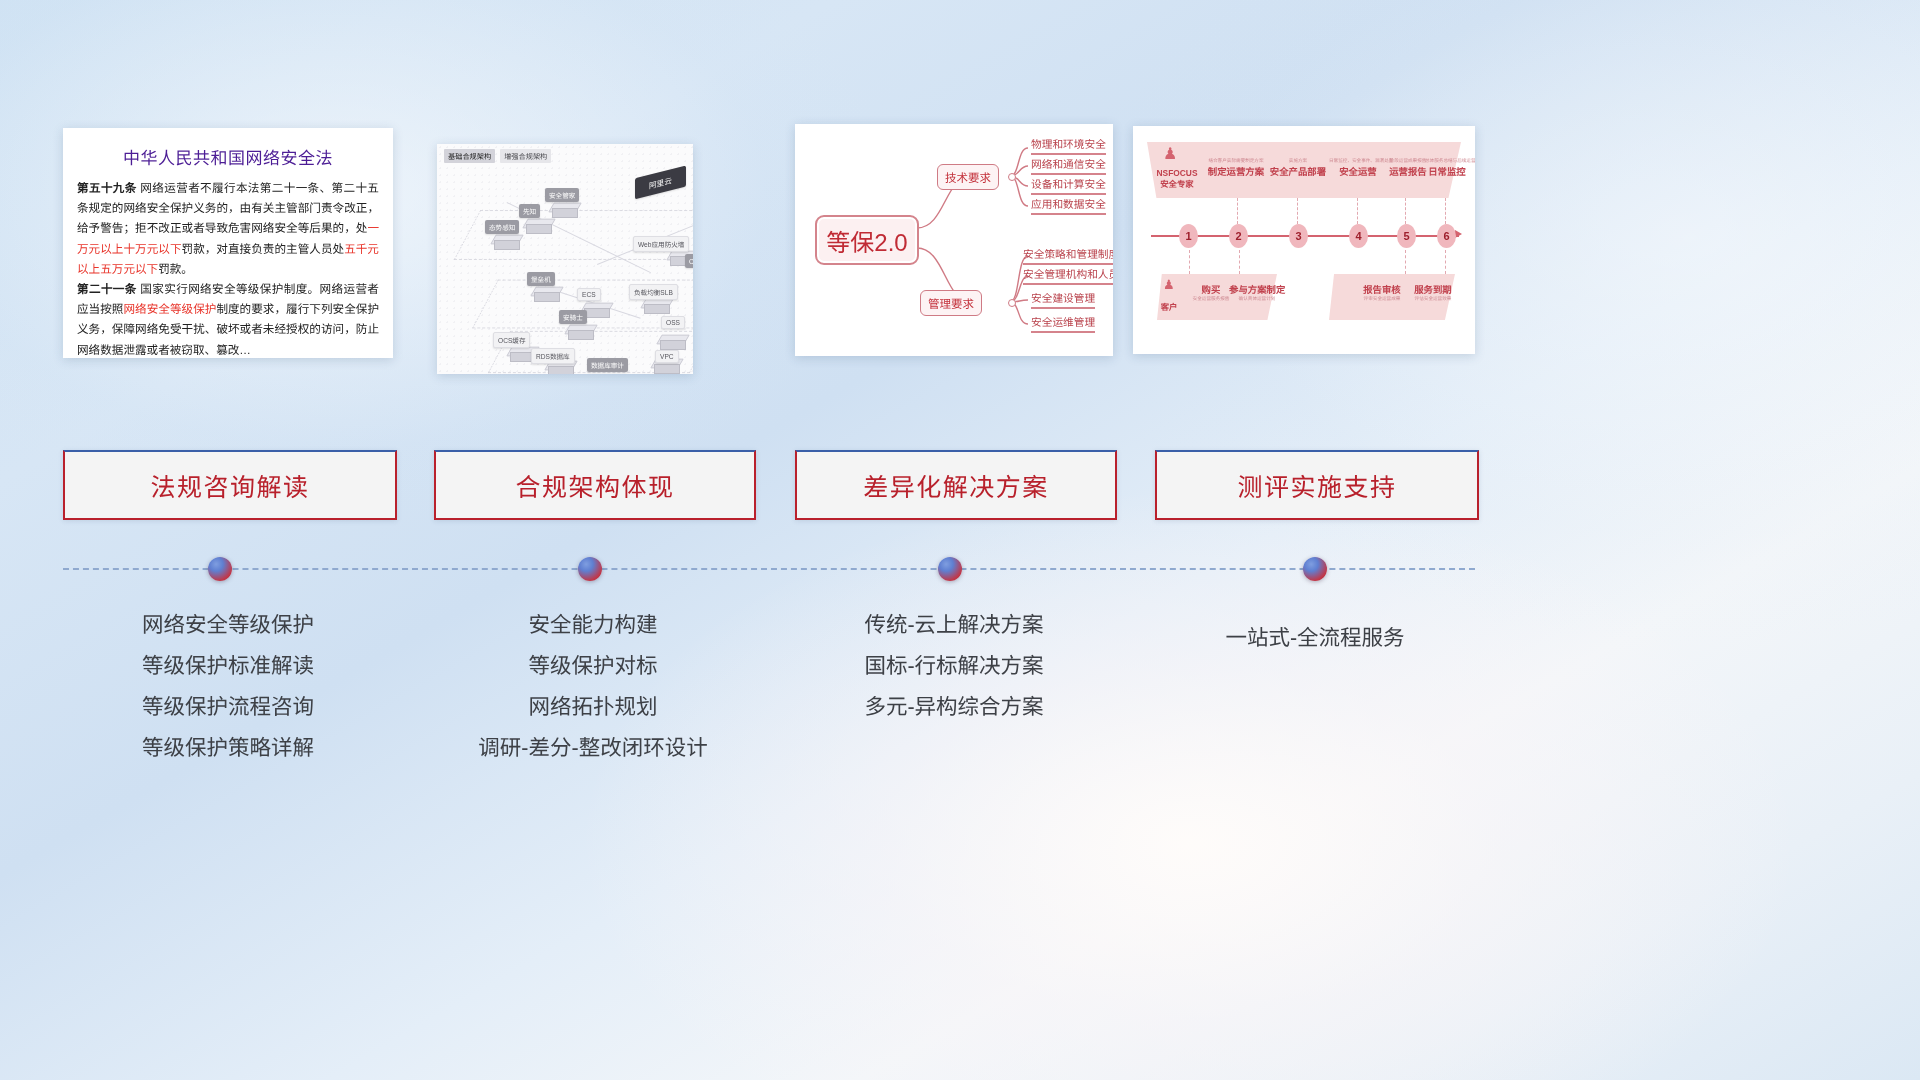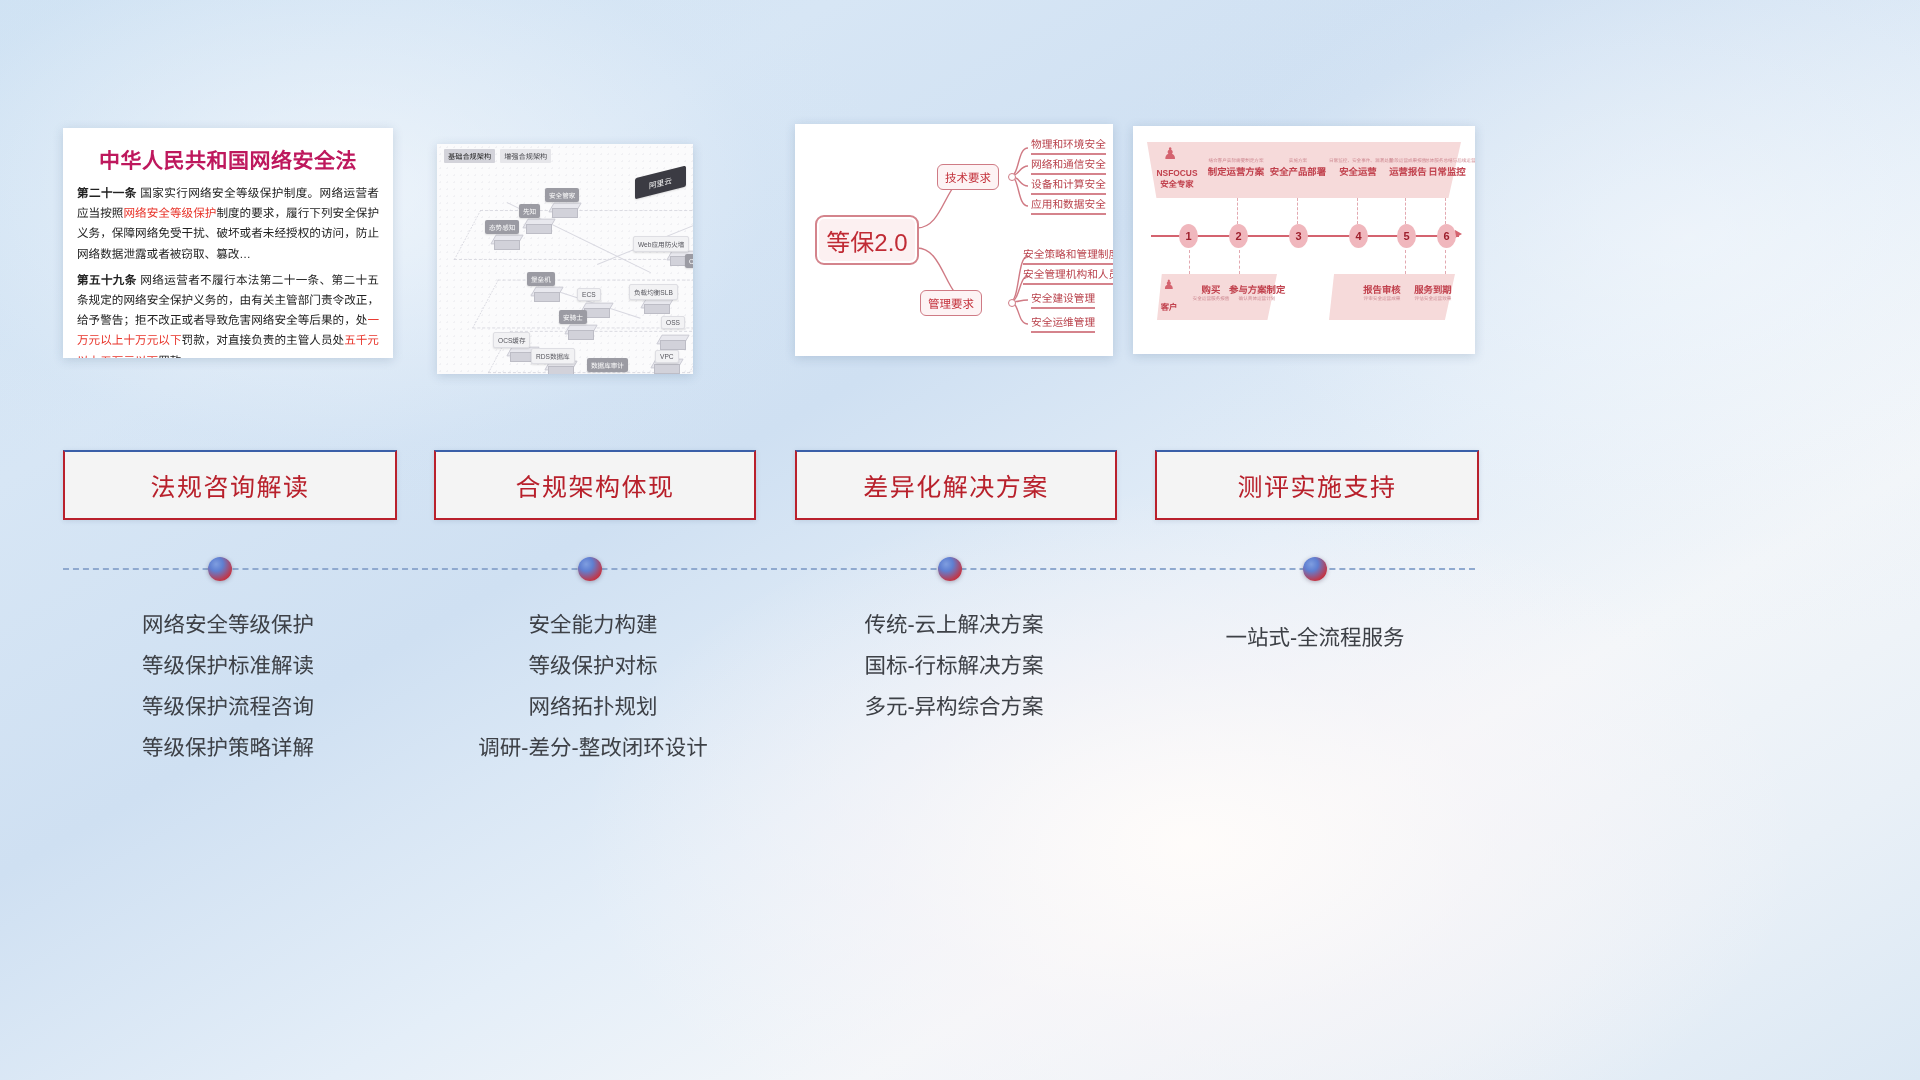--- a/index.html
+++ b/index.html
@@ -18,21 +18,21 @@
 
   
   .card{position:absolute;background:#fff;box-shadow:0 2px 10px rgba(40,70,110,.18);overflow:hidden;}
   #card1{left:63px;top:128px;width:330px;height:230px;padding:0;}
   #card2{left:437px;top:144px;width:256px;height:230px;}
   #card3{left:795px;top:124px;width:318px;height:232px;}
   #card4{left:1133px;top:126px;width:342px;height:228px;}
 
   
   .law{padding:12px 14px 8px 14px;box-sizing:border-box;height:100%;}
-  .law-title{text-align:center;font-weight:bold;font-size:21px;color:#be185d;margin:4px 0 9px 0;letter-spacing:.5px;}
+  .law-title{text-align:center;font-weight:normal;font-size:17px;color:#4c1d95;margin:4px 0 9px 0;letter-spacing:.5px;}
   .law-body{font-size:11.6px;line-height:20.2px;color:#222;text-align:justify;}
   .law-body b{font-weight:bold;}
   .law-body .hl{color:#e8342a;}
 
   
   .arch{position:relative;width:100%;height:100%;background:#fbfbfc;}
   .arch-grid{position:absolute;inset:0;
     background-image:radial-gradient(#e9e9ee 1px,transparent 1px);
     background-size:7px 7px;opacity:.55;}
   .arch-tabs{position:absolute;left:7px;top:5px;display:flex;gap:5px;z-index:5;}
@@ -108,27 +108,27 @@
 </style>
 </head>
 <body>
 
 <div class="stage">
 
   <div class="card" id="card1">
     <div class="law">
       <div class="law-title">中华人民共和国网络安全法</div>
       <div class="law-body">
+        <p style="margin:0;">
+          <b>第五十九条</b>
+          <span>网络运营者不履行本法第二十一条、第二十五条规定的网络安全保护义务的，由有关主管部门责令改正，给予警告；拒不改正或者导致危害网络安全等后果的，处</span><span class="hl">一万元以上十万元以下</span><span>罚款，对直接负责的主管人员处</span><span class="hl">五千元以上五万元以下</span><span>罚款。</span>
+        </p>
         <p style="margin:0 0 6px 0;">
           <b>第二十一条</b>
           <span>国家实行网络安全等级保护制度。网络运营者应当按照</span><span class="hl">网络安全等级保护</span><span>制度的要求，履行下列安全保护义务，保障网络免受干扰、破坏或者未经授权的访问，防止网络数据泄露或者被窃取、篡改…</span>
-        </p>
-        <p style="margin:0;">
-          <b>第五十九条</b>
-          <span>网络运营者不履行本法第二十一条、第二十五条规定的网络安全保护义务的，由有关主管部门责令改正，给予警告；拒不改正或者导致危害网络安全等后果的，处</span><span class="hl">一万元以上十万元以下</span><span>罚款，对直接负责的主管人员处</span><span class="hl">五千元以上五万元以下</span><span>罚款。</span>
         </p>
       </div>
     </div>
   </div>
 
   <div class="card" id="card2">
     <div class="arch">
       <div class="arch-grid"></div>
 
       <div class="arch-tabs">

